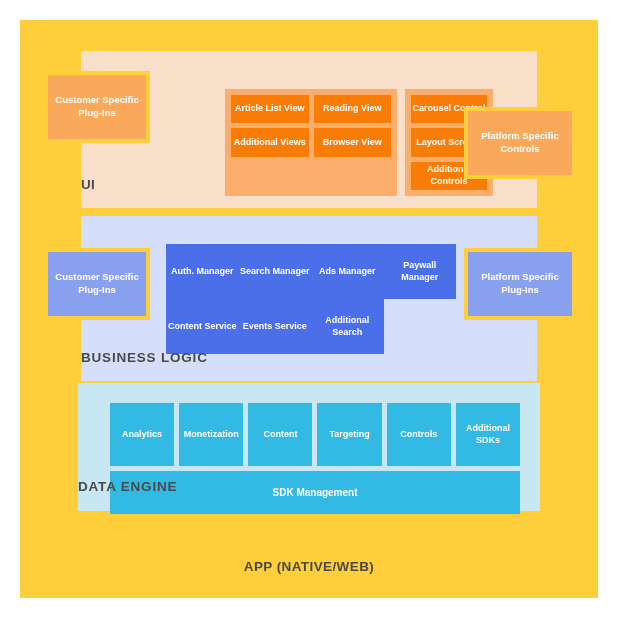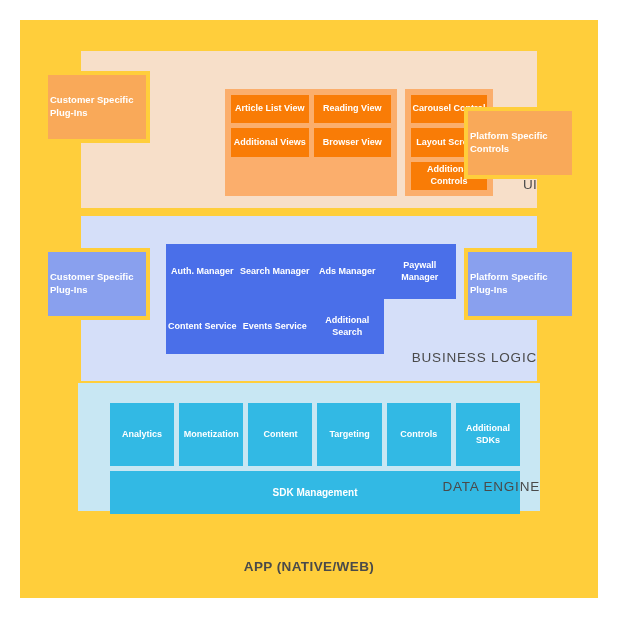--- a/index.html
+++ b/index.html
@@ -43,22 +43,22 @@
 
   
   .layer {
     position: absolute;
     box-sizing: border-box;
   }
   .layer-label {
     position: absolute;
     left: 0;
     right: 0;
-    text-align: right;
-    font-weight: normal;
+    text-align: left;
+    font-weight: bold;
     color: #4a4a4a;
   }
 
   
   .layer-ui {
     left: 61px;
     top: 31px;
     width: 456px;
     height: 157px;
     background: #F7DFC9;
@@ -97,21 +97,21 @@
     letter-spacing: 0.8px;
   }
 
   
   .plugin-box {
     position: absolute;
     box-sizing: border-box;
     display: flex;
     align-items: center;
     justify-content: center;
-    text-align: left;
+    text-align: center;
     color: #ffffff;
     font-size: 9.5px;
     font-weight: bold;
     line-height: 1.35;
     border: 4px solid #FFCE3B;
     padding: 2px;
   }
   .plugin-orange { background: #F9A959; }
   .plugin-blue   { background: #89A0EE; }
 

